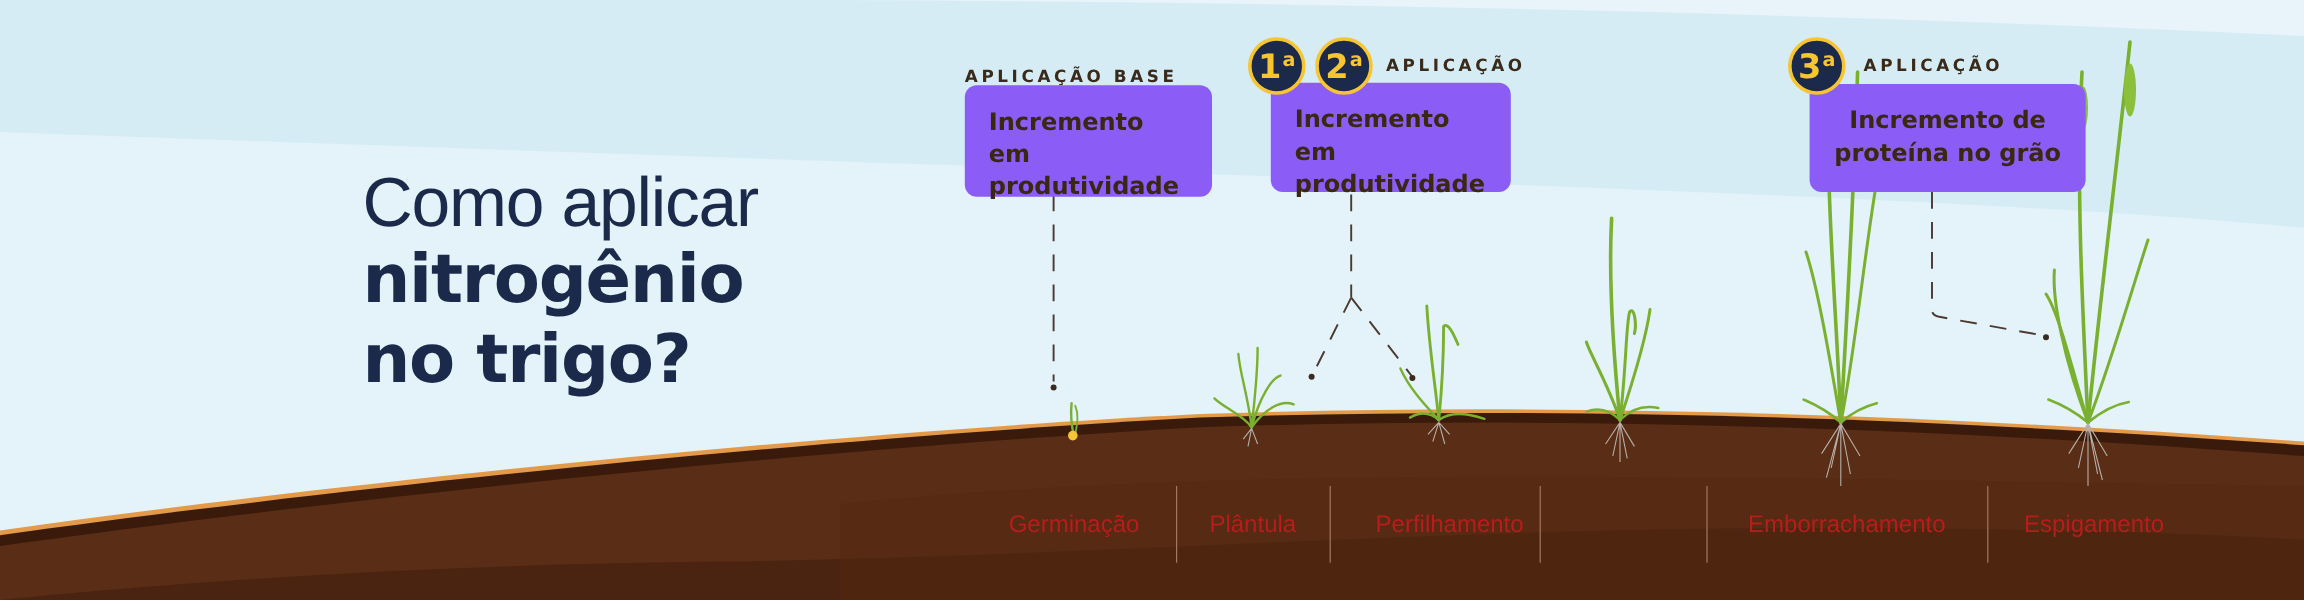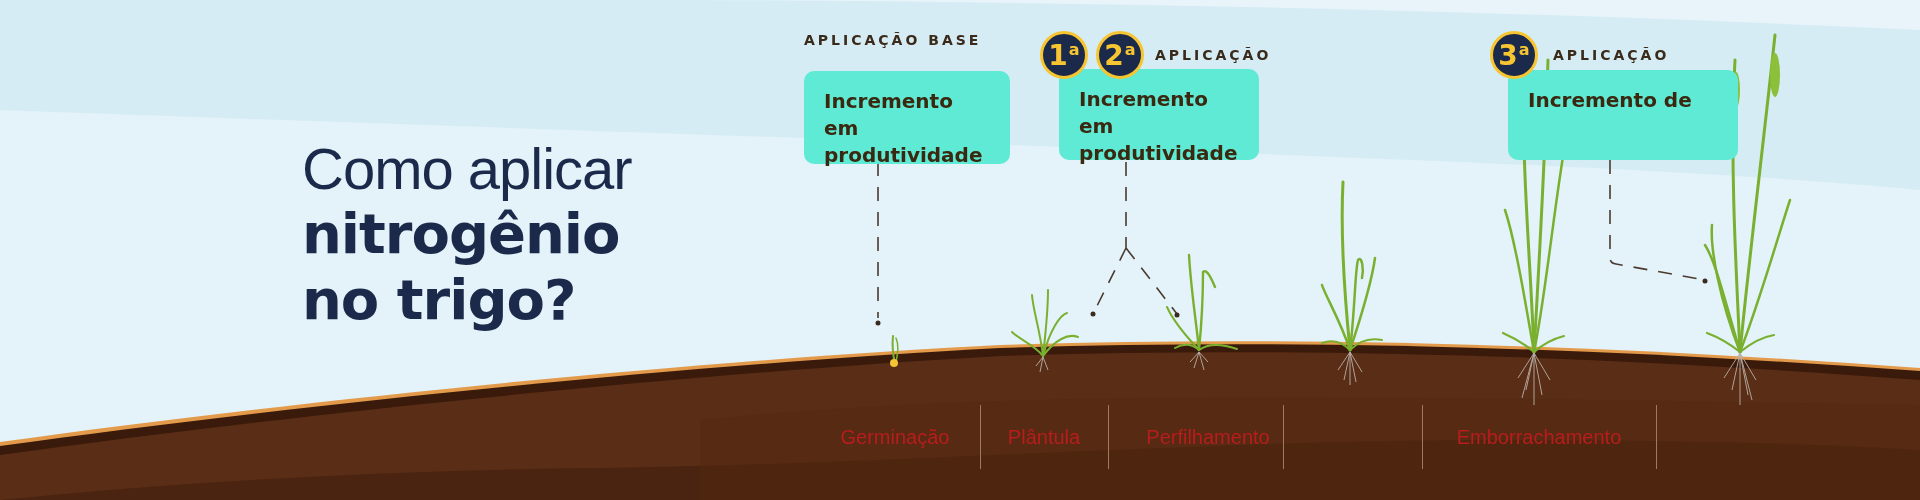--- a/index.html
+++ b/index.html
@@ -2,21 +2,21 @@
 <html><head>
 <meta charset="utf-8">
 <style>
   html,body{margin:0;padding:0;}
   body{width:1920px;height:500px;overflow:hidden;position:relative;background:#e4f2f9;font-family:"DejaVu Sans",sans-serif;}
   .scene{position:absolute;left:0;top:0;width:1920px;height:500px;}
   .title{position:absolute;left:302px;top:140px;color:#1b2a4a;line-height:1;}
   .title .light{font-family:Liberation Sans, sans-serif;font-weight:300;font-size:58px;letter-spacing:-1px;display:block;font-weight:normal;}
   .title .bold{font-family:"DejaVu Sans",sans-serif;font-weight:bold;font-size:56px;display:block;margin-top:8px;letter-spacing:-1px;}
   .label-small{position:absolute;font-size:14px;font-weight:bold;letter-spacing:3px;color:#3a2a1a;}
-  .card{position:absolute;background:#5eead4;border-radius:10px;color:#3a2810;font-weight:bold;font-size:20px;line-height:27px;padding:17px 20px;box-sizing:border-box;}
+  .card{position:absolute;background:#8b5cf6;border-radius:10px;color:#3a2810;font-weight:bold;font-size:20px;line-height:27px;padding:17px 20px;box-sizing:border-box;}
   .badge{position:absolute;width:48px;height:48px;border-radius:50%;background:#1b2a4a;border:3px solid #f7c531;box-sizing:border-box;color:#f7c531;font-weight:bold;font-size:28px;display:flex;align-items:center;justify-content:center;z-index:3;}
   .badge sup{font-size:16px;margin-top:-12px;margin-left:1px;}
   .stages{position:absolute;left:0;top:405px;height:65px;width:1920px;}
   .stage{position:absolute;top:0;height:65px;display:flex;align-items:center;justify-content:center;color:#b91c1c;font-size:20px;font-family:"Liberation Sans",sans-serif;}
   .divider{position:absolute;top:405px;width:1px;height:64px;background:#a07a5e;}
 </style>
 </head>
 <body>
 
 <svg class="scene" width="1920" height="500" viewBox="0 0 1920 500">
@@ -100,21 +100,21 @@
     <path d="M1740 353 L1732 390 M1740 353 L1748 395 M1740 353 L1724 378 M1740 353 L1756 380 M1740 353 L1740 405 M1740 353 L1752 400"></path>
   </g>
 </svg>
 
 <div class="title">
   <span class="light">Como aplicar</span>
   <span class="bold">nitrogênio</span>
   <span class="bold" style="margin-top:10px;">no trigo?</span>
 </div>
 
-<div class="label-small" style="left:804px;top:32px;">APLICAÇÃO BASE</div>
+<div class="label-small" style="left:804px;top:56px;">APLICAÇÃO BASE</div>
 <div class="card" style="left:804px;top:71px;width:206px;height:93px;">
   <div>Incremento em</div>
   <div>produtividade</div>
 </div>
 
 <div class="badge" style="left:1040px;top:31px;">
   <span>1</span>
     <sup>a</sup>
 </div>
 <div class="badge" style="left:1096px;top:31px;">
@@ -125,27 +125,29 @@
 <div class="card" style="left:1059px;top:69px;width:200px;height:91px;padding-top:17px;">
   <div>Incremento em</div>
   <div>produtividade</div>
 </div>
 
 <div class="badge" style="left:1490px;top:31px;">
   <span>3</span>
     <sup>a</sup>
 </div>
 <div class="label-small" style="left:1553px;top:47px;">APLICAÇÃO</div>
-<div class="card" style="left:1508px;top:70px;width:230px;height:90px;padding-top:17px;">
+<div class="card" style="left:1508px;top:70px;width:230px;height:90px;padding-top:17px;text-align:center;">
   <div>Incremento de</div>
+  <div>proteína no grão</div>
 </div>
 
 <div class="stages">
   <div class="stage" style="left:820px;width:150px;">Germinação</div>
   <div class="stage" style="left:980px;width:128px;">Plântula</div>
   <div class="stage" style="left:1108px;width:200px;">Perfilhamento</div>
   <div class="stage" style="left:1424px;width:230px;">Emborrachamento</div>
+  <div class="stage" style="left:1660px;width:170px;">Espigamento</div>
 </div>
 <div class="divider" style="left:980px;"></div>
 <div class="divider" style="left:1108px;"></div>
 <div class="divider" style="left:1283px;"></div>
 <div class="divider" style="left:1422px;"></div>
 <div class="divider" style="left:1656px;"></div>
 
 </body></html>

